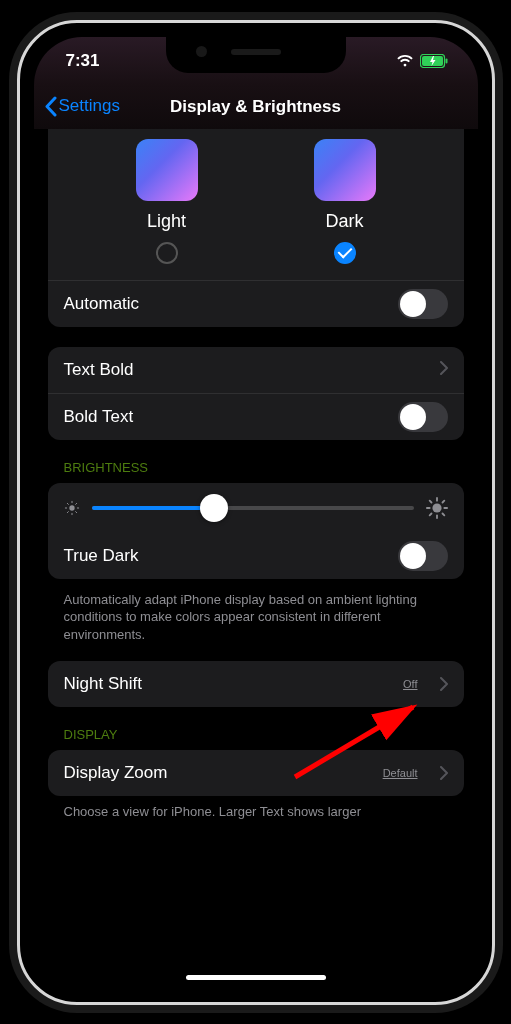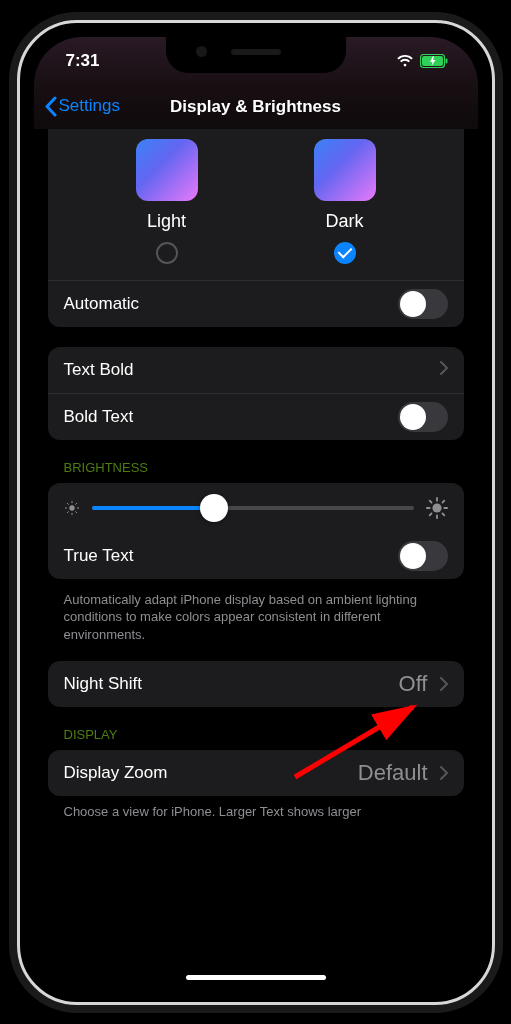--- a/index.html
+++ b/index.html
@@ -120,21 +120,21 @@
       border: solid #fff; border-width: 0 2.5px 2.5px 0;
       transform: rotate(45deg) translate(-1px,-1px);
     }
     .row {
       display: flex; align-items: center; justify-content: space-between;
       padding: 8px 16px; min-height: 46px;
       font-size: 17px;
     }
     .row + .row, .appearance-row + .row { border-top: 0.5px solid #2f2f31; }
     .row-label { color: #fff; }
-    .row-value { color: #8e8e93; font-size: 22px; display: flex; align-items: center; gap: 12px; }
+    .row-value { color: #8e8e93; font-size: 11px; display: flex; align-items: center; gap: 22px; text-decoration: underline; }
     .chevron { color: #55555a; }
     .toggle {
       width: 50px; height: 30px; border-radius: 15px;
       background: #39393d; position: relative;
     }
     .toggle::after {
       content: "";
       position: absolute; top: 2px; left: 2px;
       width: 26px; height: 26px; border-radius: 50%;
       background: #fff;
@@ -298,21 +298,21 @@
                 <line x1="1" y1="12" x2="4" y2="12"></line>
                 <line x1="20" y1="12" x2="23" y2="12"></line>
                 <line x1="4" y1="4" x2="6" y2="6"></line>
                 <line x1="18" y1="18" x2="20" y2="20"></line>
                 <line x1="4" y1="20" x2="6" y2="18"></line>
                 <line x1="18" y1="6" x2="20" y2="4"></line>
               </g>
           </svg>
         </div>
         <div class="row">
-          <span class="row-label">True Text</span>
+          <span class="row-label">True Dark</span>
           <div class="toggle"></div>
         </div>
       </div>
       <div class="section-footer">Automatically adapt iPhone display based on ambient lighting conditions to make colors appear consistent in different environments.</div>
 
       <div class="group">
         <div class="row">
           <span class="row-label">Night Shift</span>
           <span class="row-value">
             <span>Off</span>

